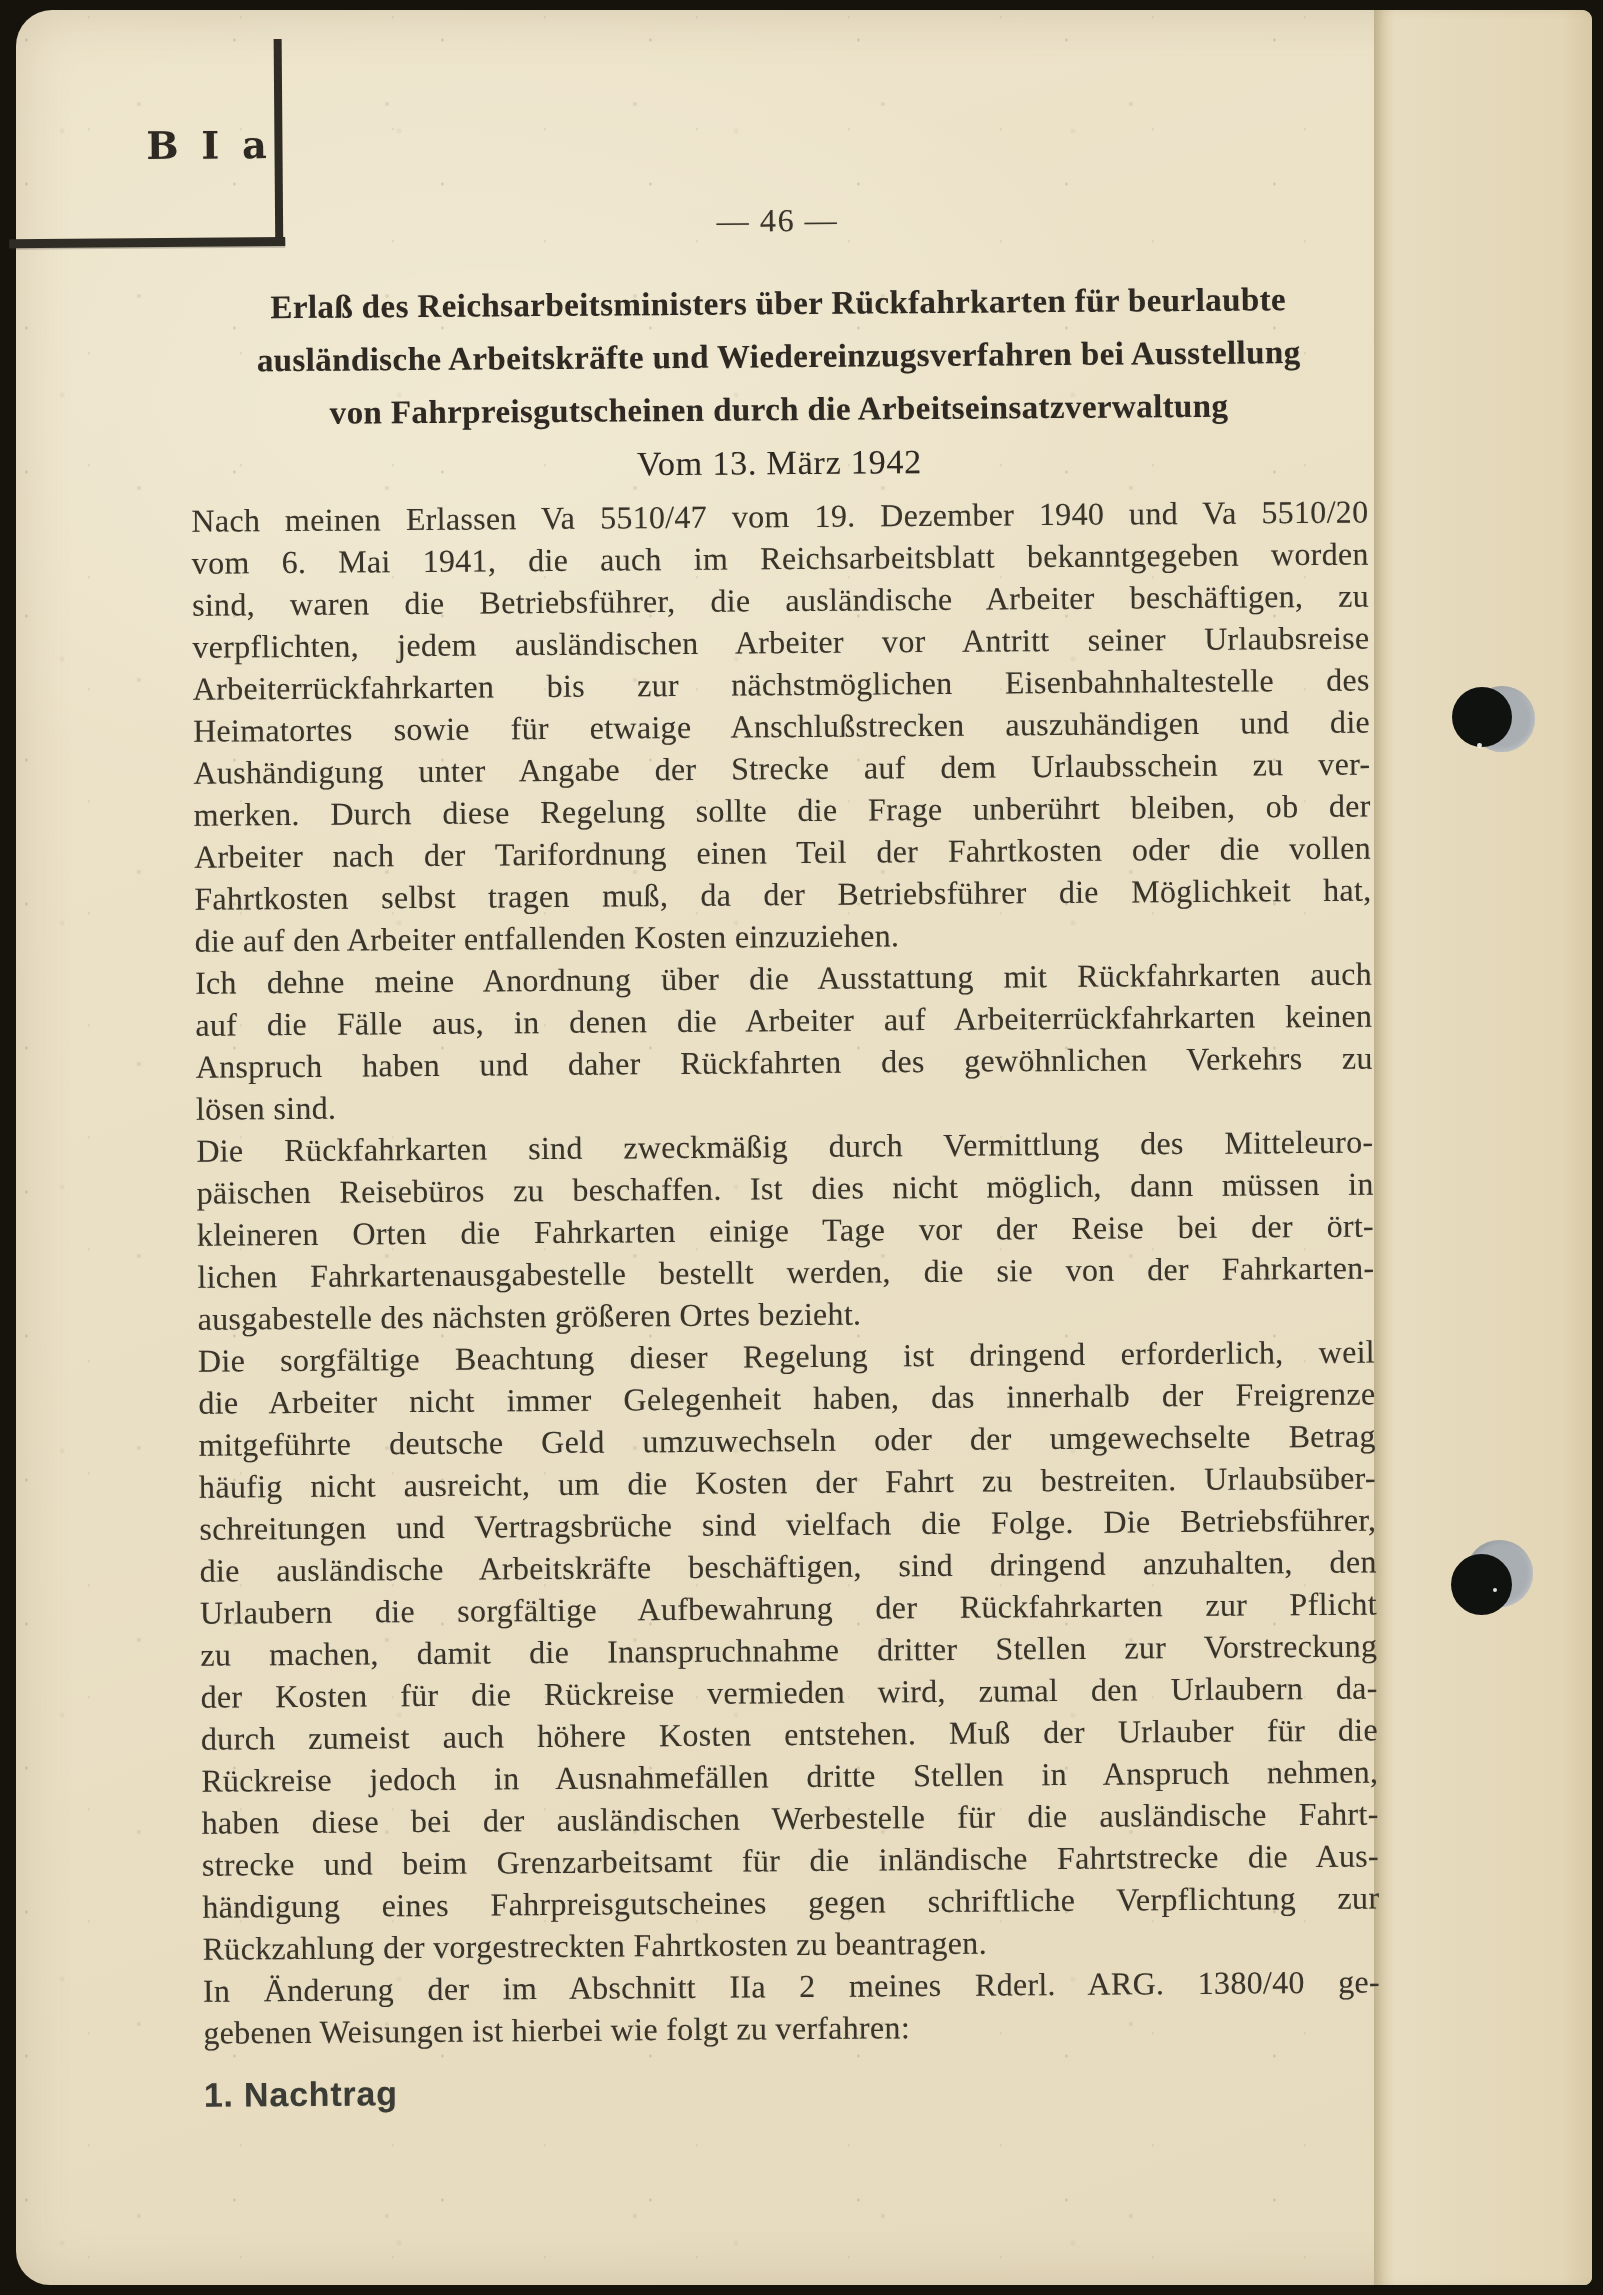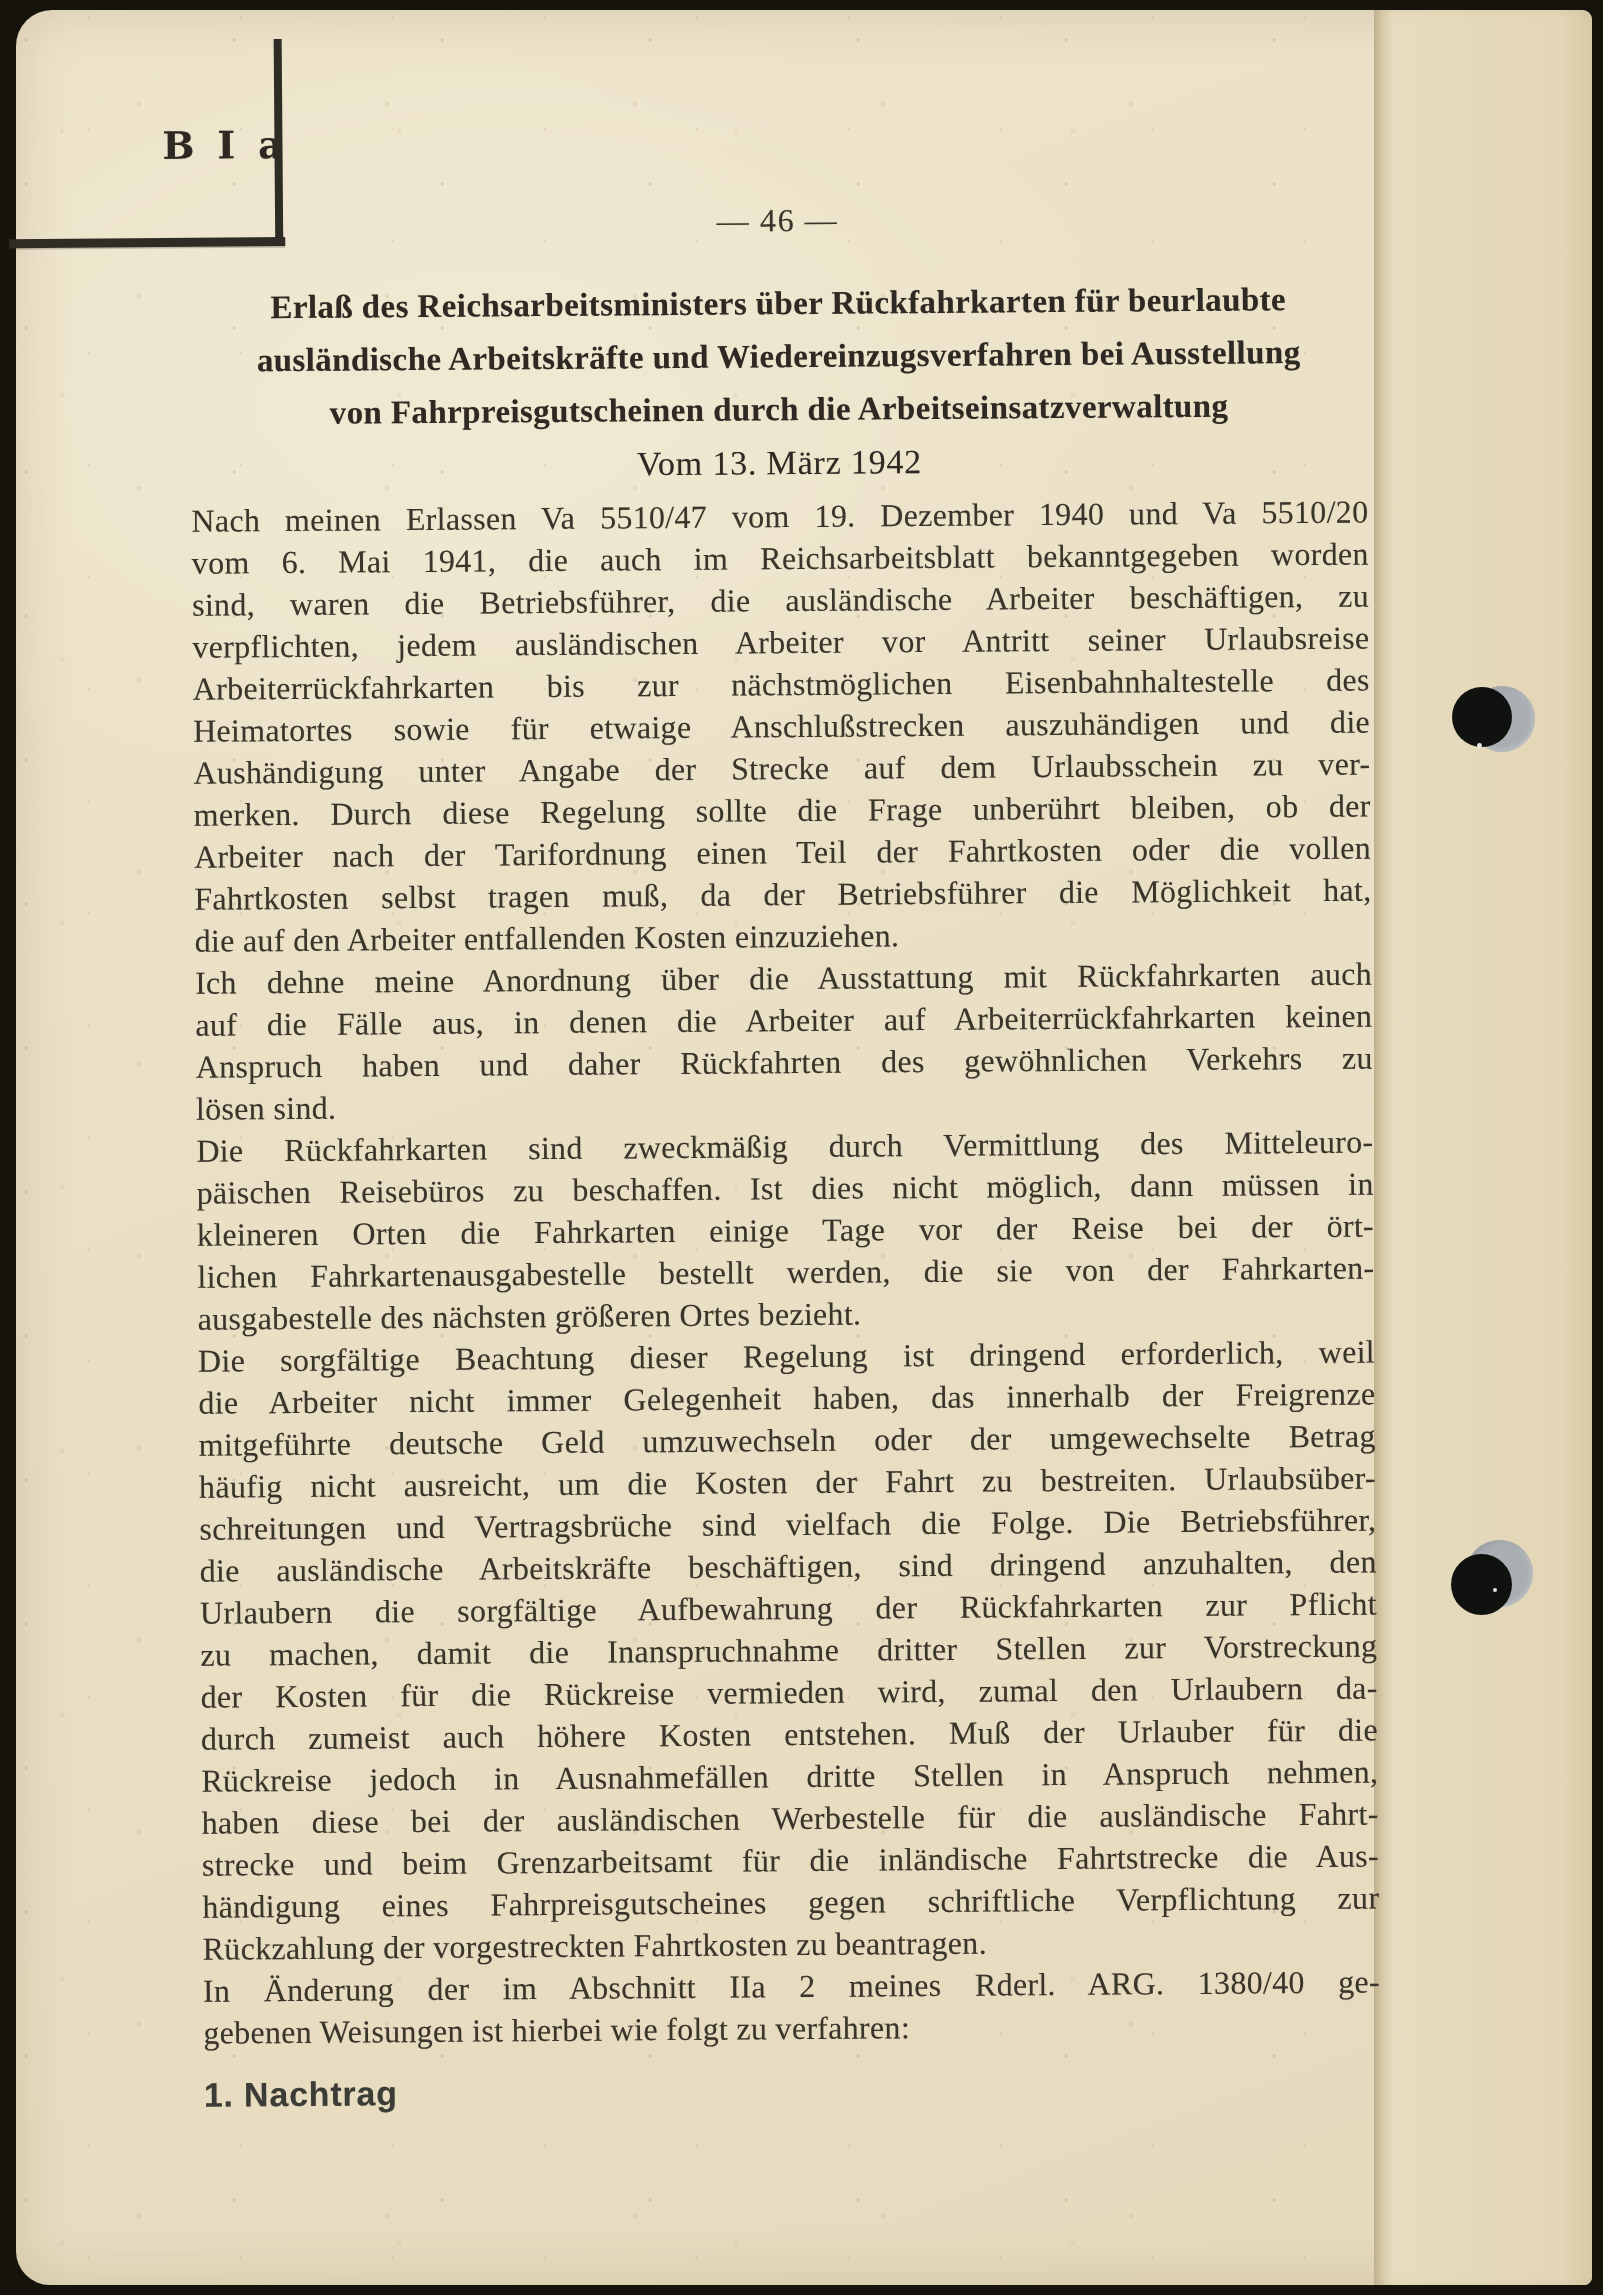--- a/index.html
+++ b/index.html
@@ -56,21 +56,21 @@
     color:var(--ink);
   }
   .content *{text-shadow:0 0 0.8px rgba(56,52,43,0.35);}
   
   .tab-vrule{position:absolute;left:282px;top:35px;width:8px;height:199px;background:var(--tab-rule);}
   .tab-hrule{position:absolute;left:16px;top:233px;width:276px;height:8.8px;background:var(--tab-rule);
              box-shadow:0 1.6px 0 rgba(47,44,38,0.25);}
   .tab-label{
     position:absolute;left:154px;top:122px;
     font-family:"DejaVu Serif", serif;font-weight:700;font-size:38px;line-height:1;
-    letter-spacing:4.8px;color:var(--heading-ink);margin-left:16px;
+    letter-spacing:4.8px;color:var(--heading-ink);
   }
   
   .page-number{
     position:absolute;left:196px;top:202px;width:1177px;
     text-align:center;font-size:32px;letter-spacing:1.6px;color:var(--ink);
   }
   
   .title-block{
     position:absolute;left:196px;top:277px;width:1177px;text-align:center;
     color:var(--heading-ink);

